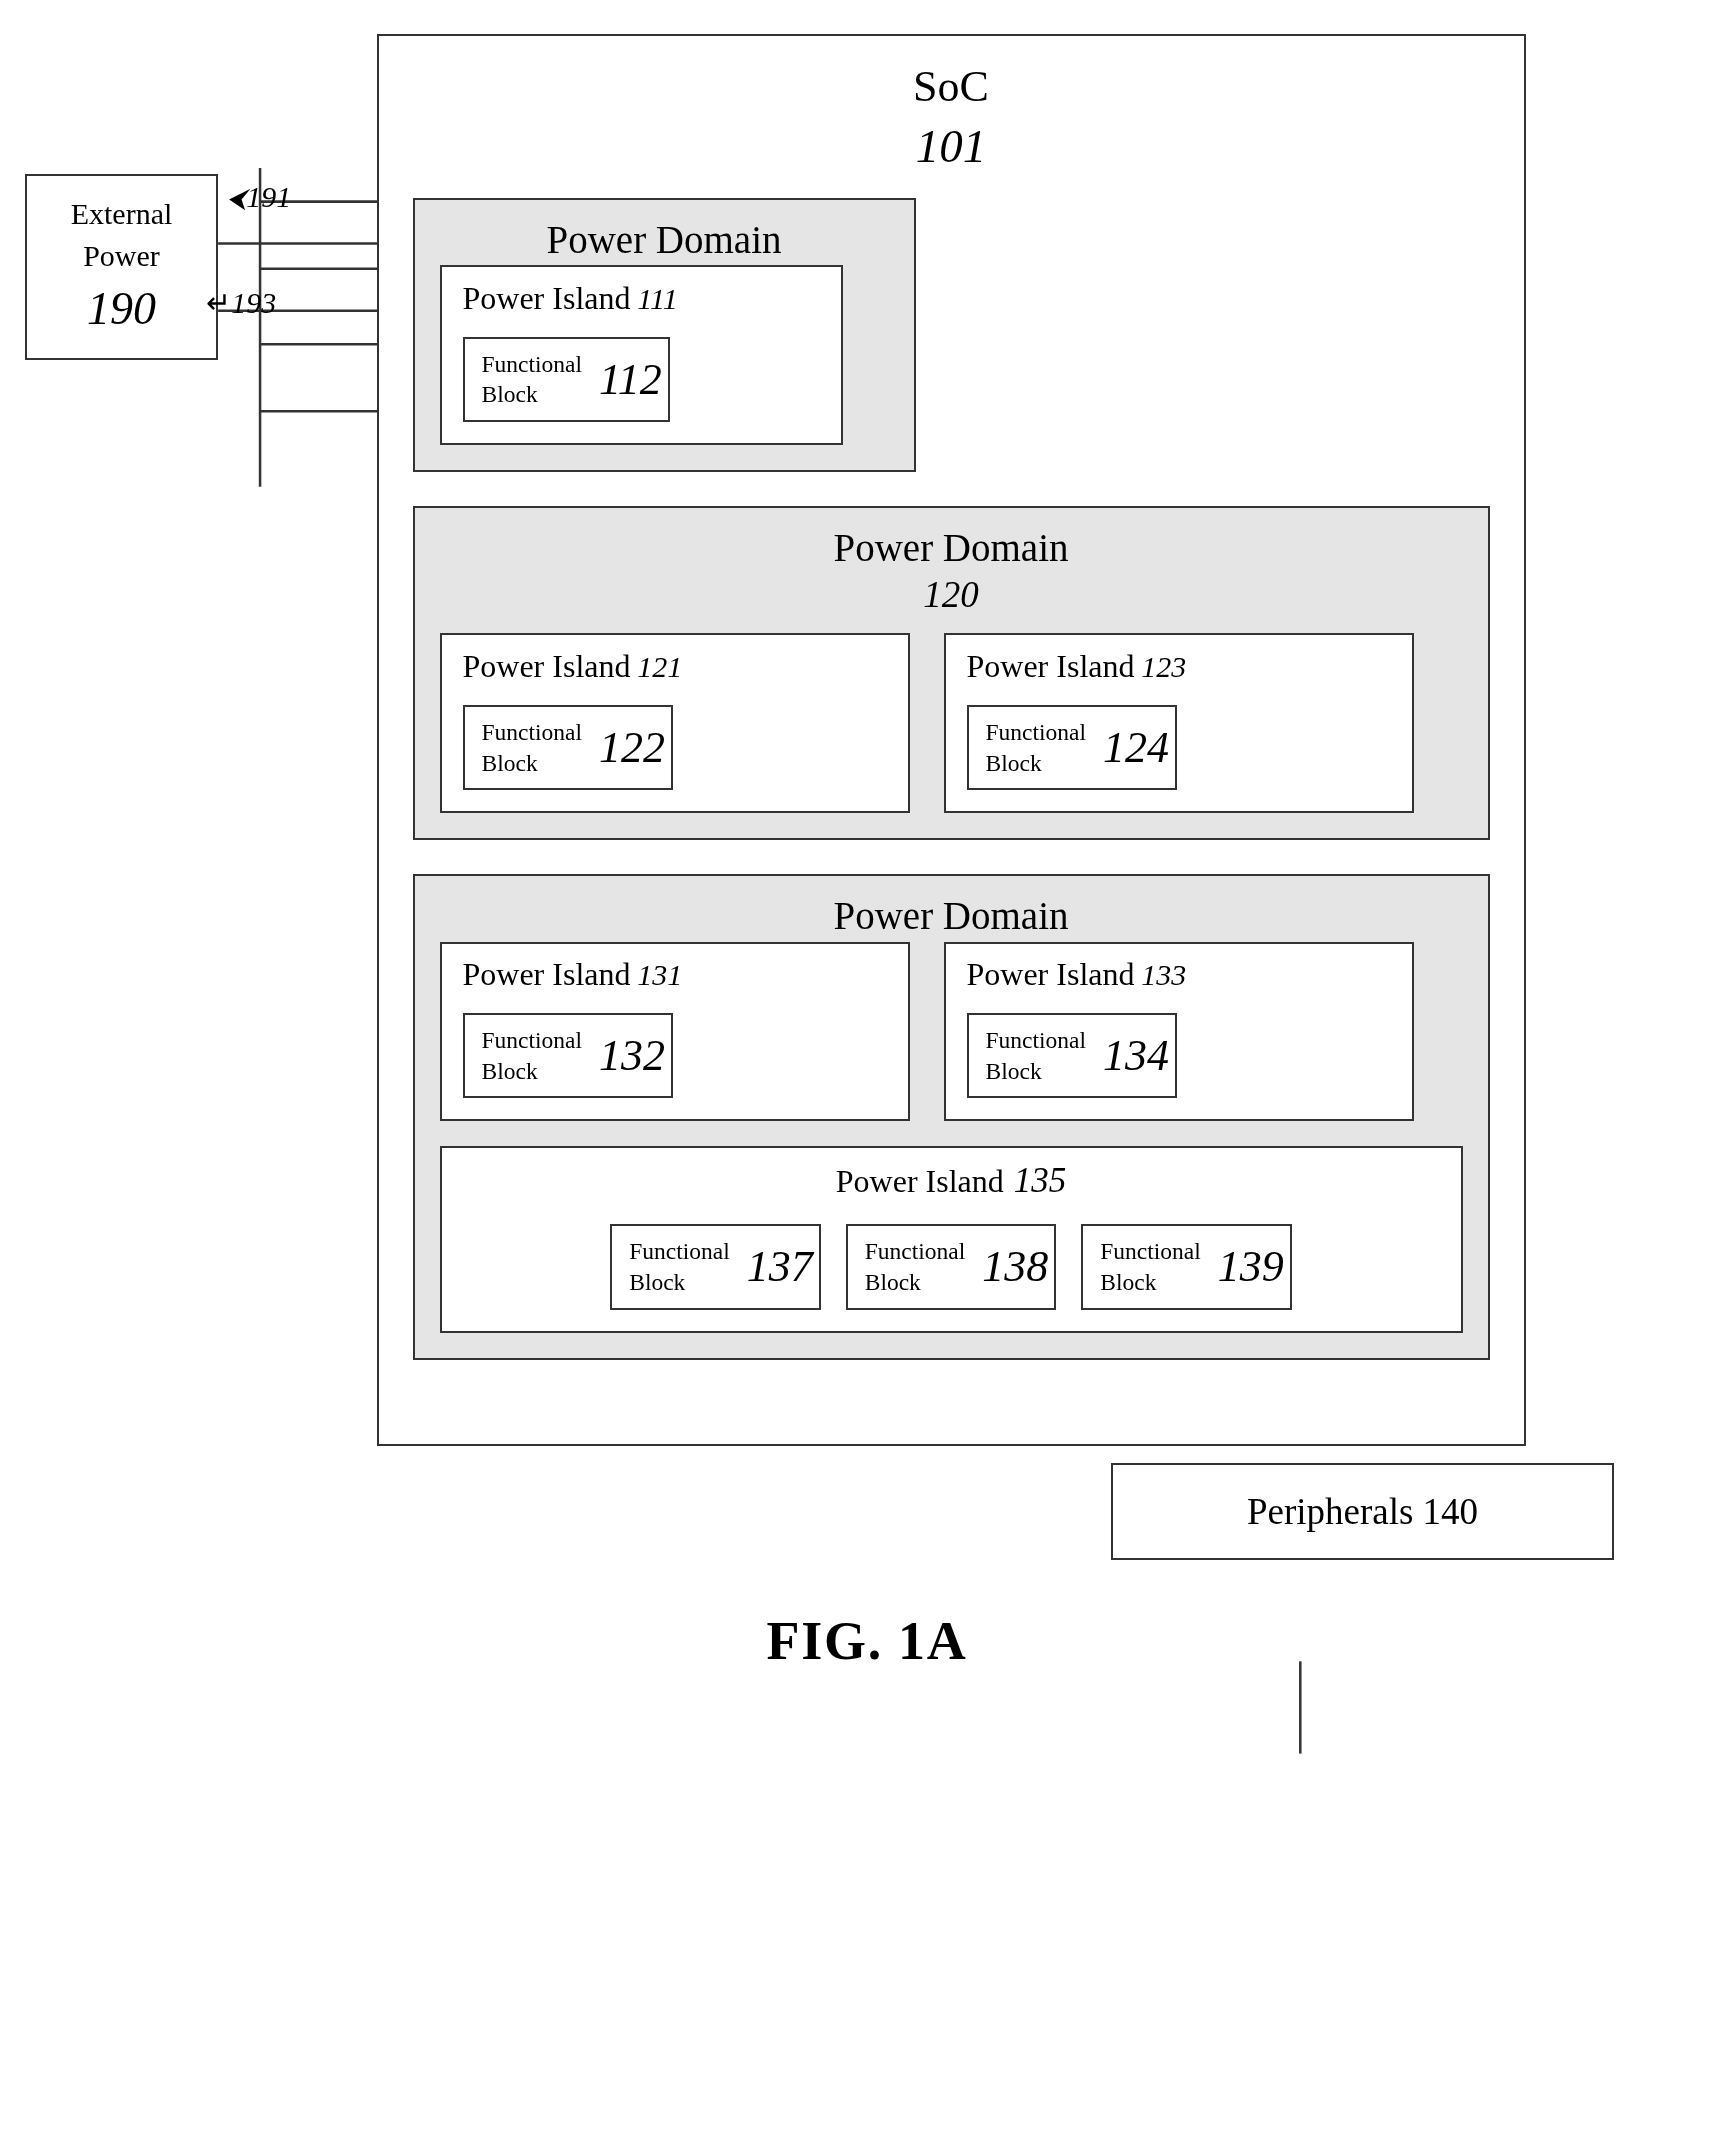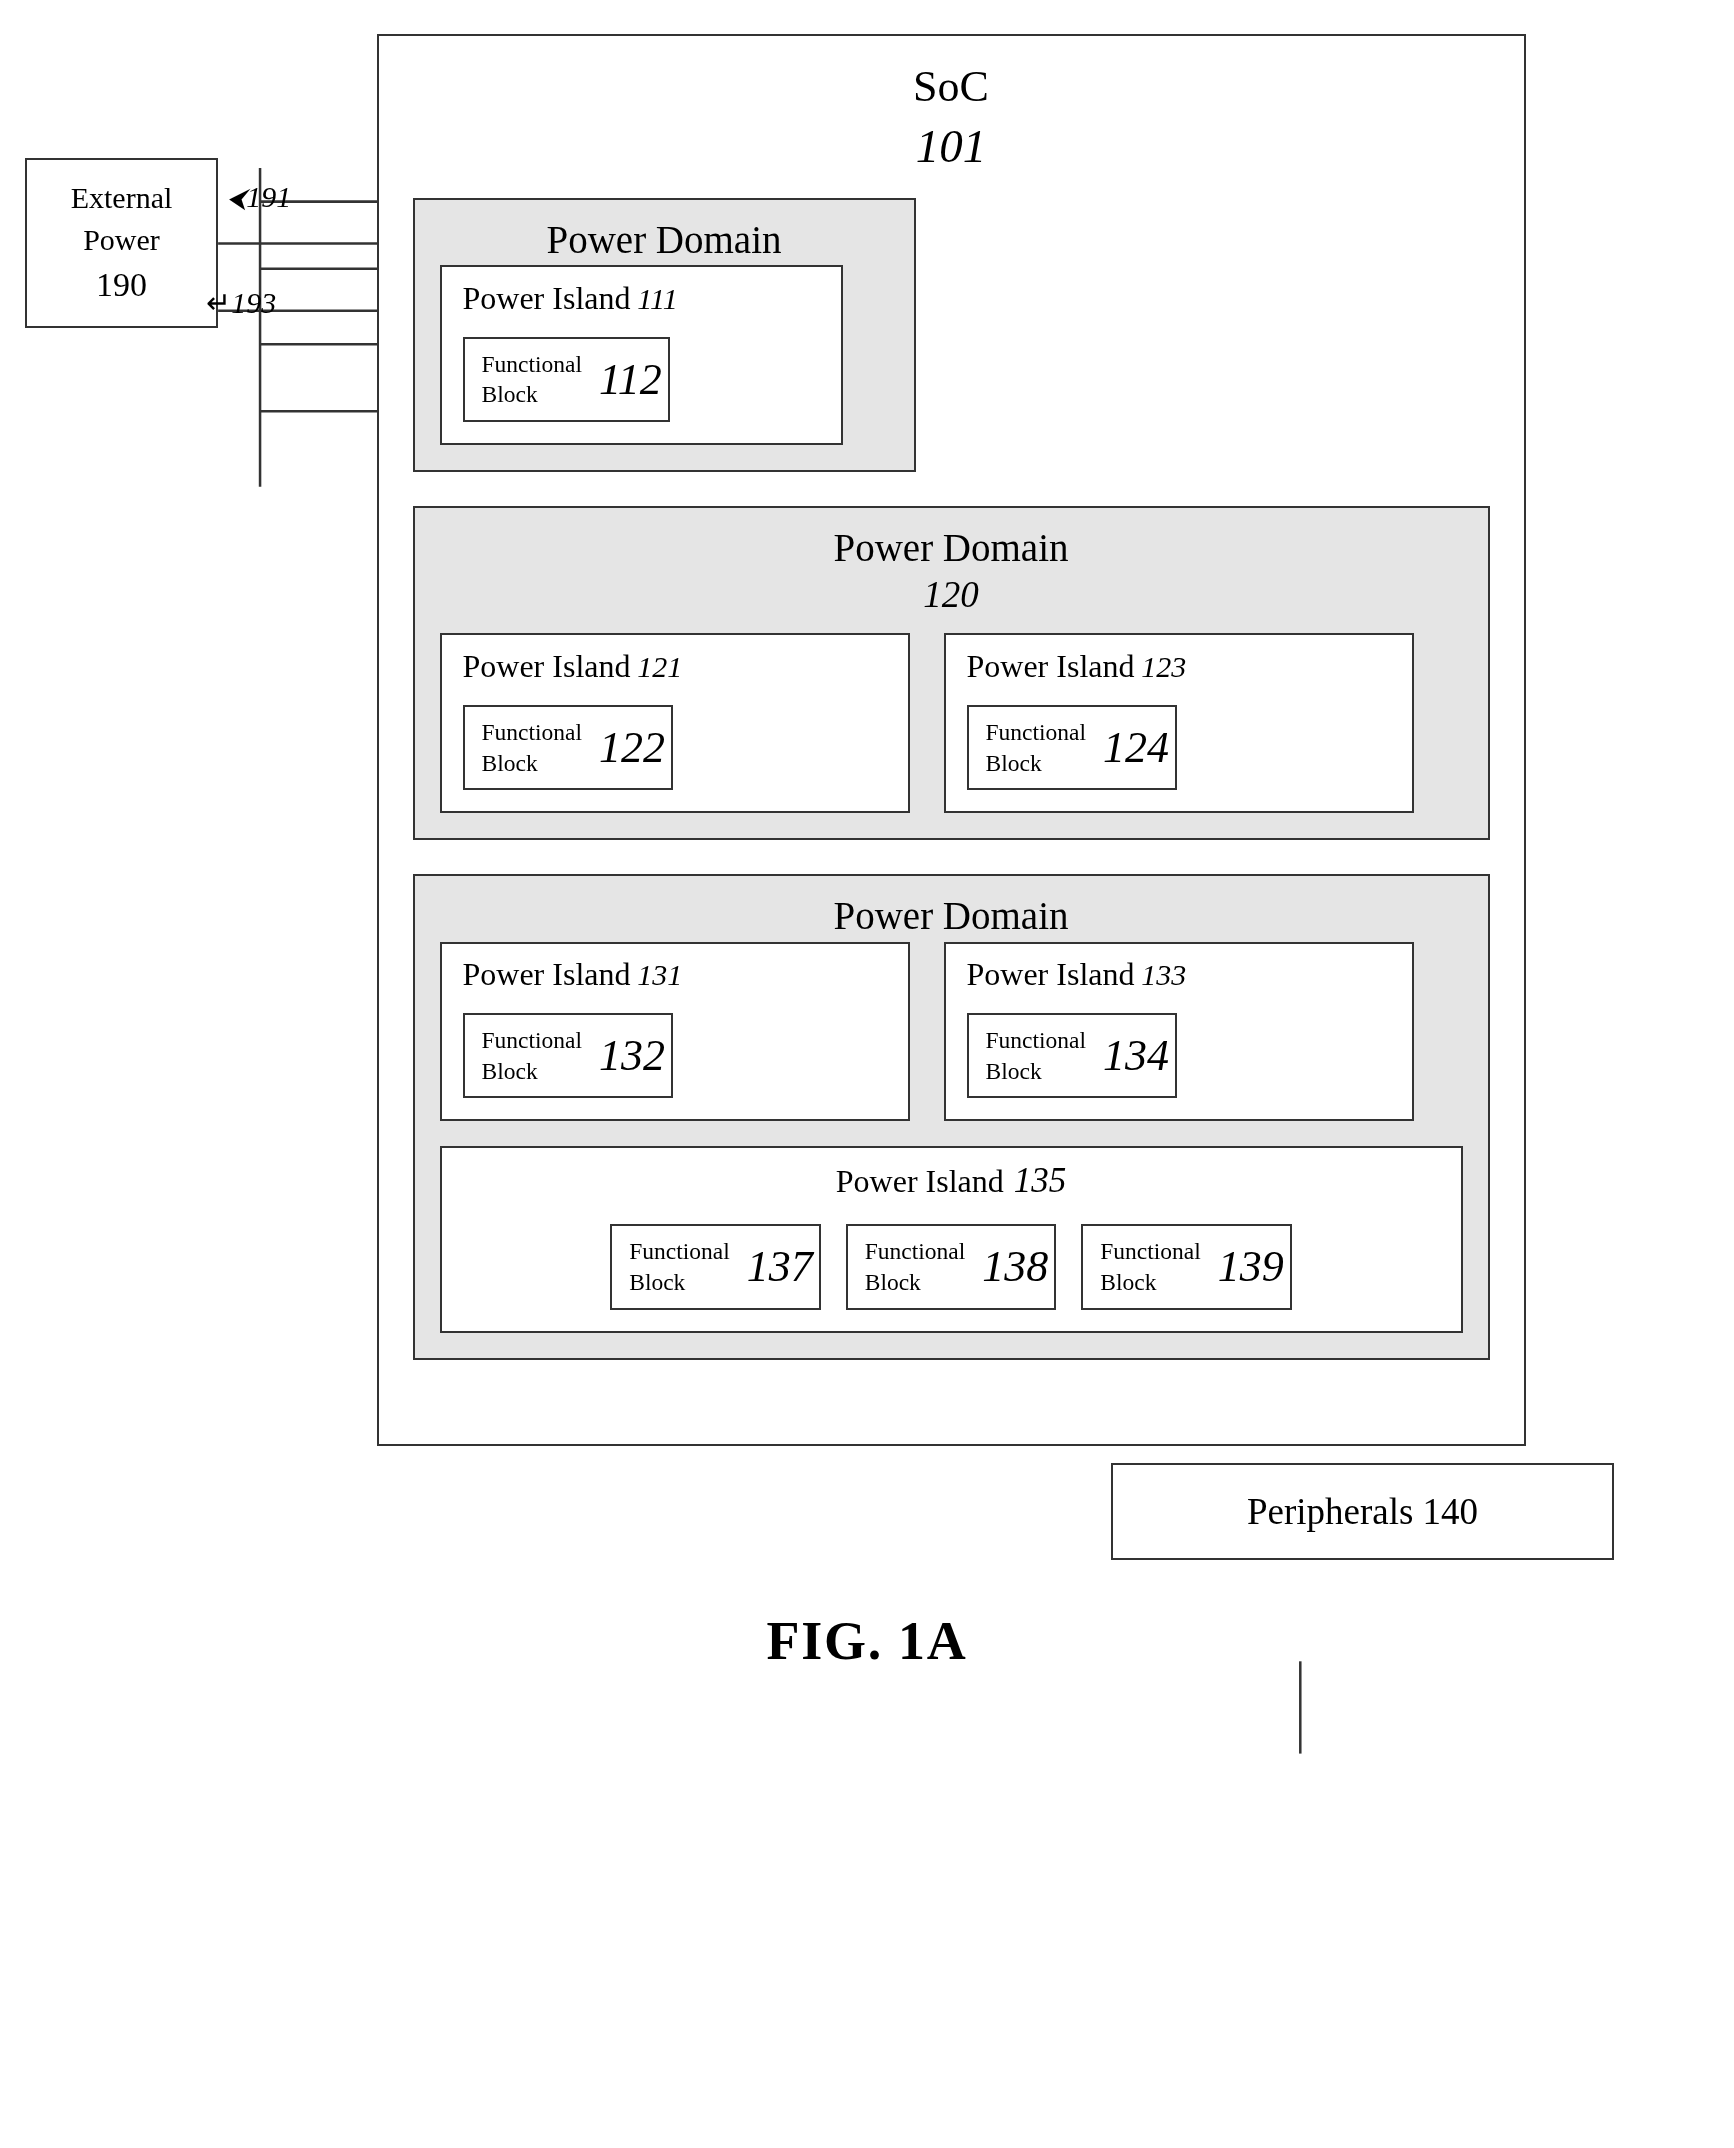--- a/index.html
+++ b/index.html
@@ -222,25 +222,25 @@
     <line x1="310" y1="200" x2="310" y2="580" stroke="#333" stroke-width="3"></line>
 
     <line x1="310" y1="240" x2="460" y2="240" stroke="#333" stroke-width="3"></line>
     <line x1="310" y1="320" x2="460" y2="320" stroke="#333" stroke-width="3"></line>
     <line x1="310" y1="410" x2="460" y2="410" stroke="#333" stroke-width="3"></line>
     <line x1="310" y1="490" x2="460" y2="490" stroke="#333" stroke-width="3"></line>
 
     <line x1="1550" y1="1980" x2="1550" y2="2090" stroke="#333" stroke-width="3"></line>
   </svg>
 
-  <div class="external-power" style="top:158px;">
+  <div class="external-power" style="top:174px;">
     <div class="external-power-label">
       <span>External</span><br>
       <span>Power</span><br>
-      <span style="font-size:34px;text-align:right;">190</span>
+      <span style="font-style:italic;font-size:46px;text-align:right;">190</span>
     </div>
   </div>
 
   <div class="annotation" style="left:227px;top:180px;">
     <span style="font-size:27px;">⮜</span><span>191</span>
   </div>
 
   <div class="annotation" style="left:206px;top:285px;">
     <span style="font-style:normal;">↵</span><span>193</span>
   </div>

